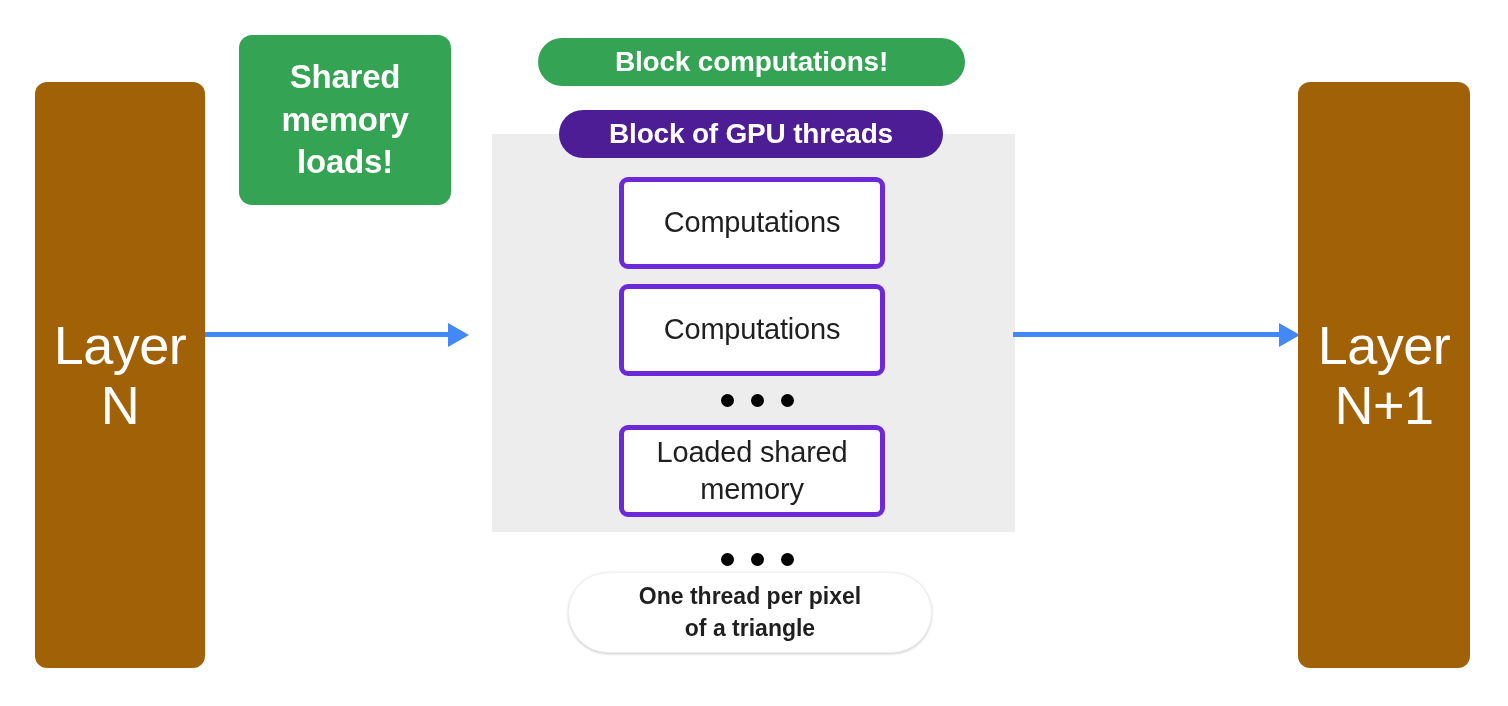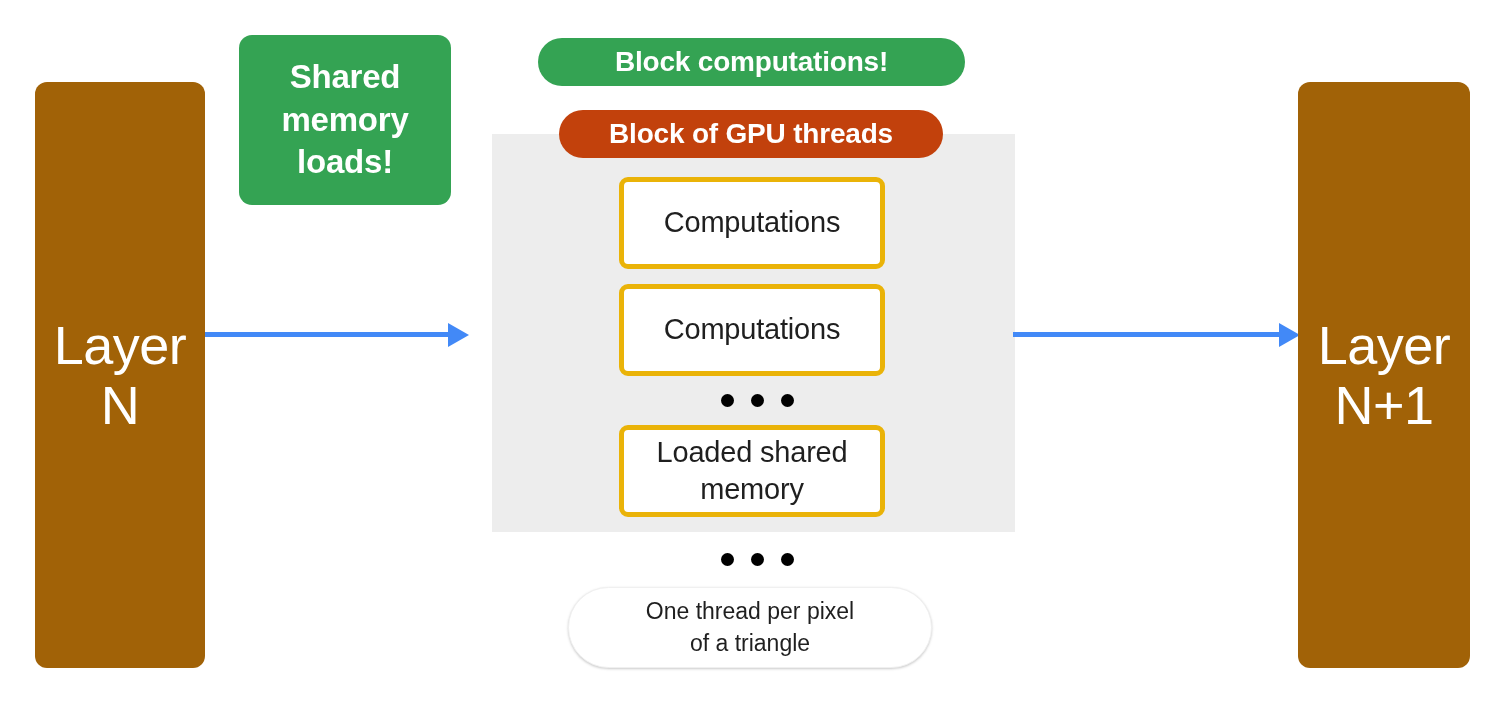--- a/index.html
+++ b/index.html
@@ -72,51 +72,51 @@
   #pill-shared-computations {
     left: 538px; top: 38px; width: 427px; height: 48px;
     background: #34A353;
     color: #ffffff;
     font-size: 28px;
     font-weight: bold;
     letter-spacing: -0.2px;
   }
   #pill-block-gpu-threads {
     left: 559px; top: 110px; width: 384px; height: 48px;
-    background: #c2410c;
+    background: #4c1d95;
     color: #ffffff;
     font-size: 28px;
     font-weight: bold;
     letter-spacing: -0.2px;
   }
   #pill-one-thread {
-    left: 568px; top: 587px; width: 364px; height: 81px;
+    left: 568px; top: 572px; width: 364px; height: 81px;
     background: #ffffff;
     color: #1f1f1f;
     font-size: 23px;
-    font-weight: 400;
+    font-weight: 700;
     line-height: 1.35;
     white-space: pre-line;
     border: 1px solid #f0f0f0;
     box-shadow: 0 1px 3px rgba(0,0,0,0.14), 0 1px 2px rgba(0,0,0,0.08);
   }
 
   
   #gpu-block-region {
     position: absolute;
     left: 492px; top: 134px;
     width: 523px; height: 398px;
     background: #EDEDED;
   }
 
   
   .thread-box {
     position: absolute;
     background: #ffffff;
-    border: 5px solid #eab308;
+    border: 5px solid #6d28d9;
     border-radius: 9px;
     display: flex;
     align-items: center;
     justify-content: center;
     text-align: center;
     color: #1f1f1f;
     font-size: 29px;
     line-height: 1.28;
     letter-spacing: -0.2px;
     white-space: pre-line;

